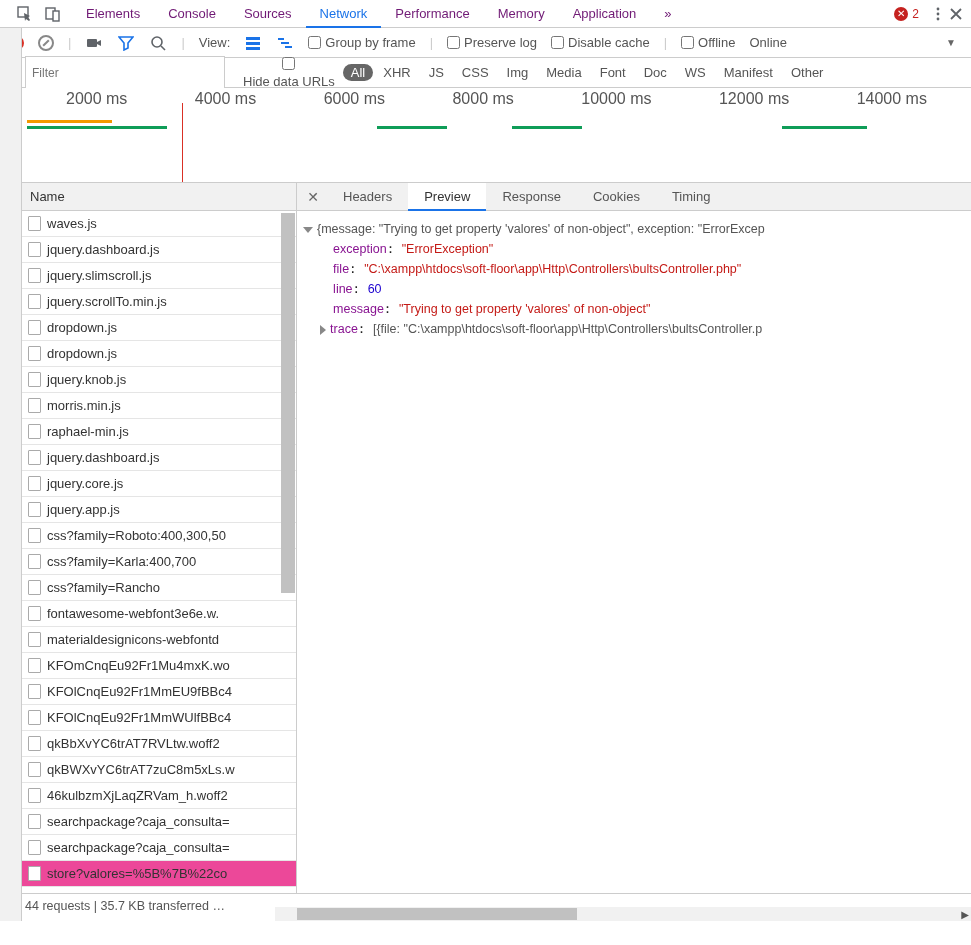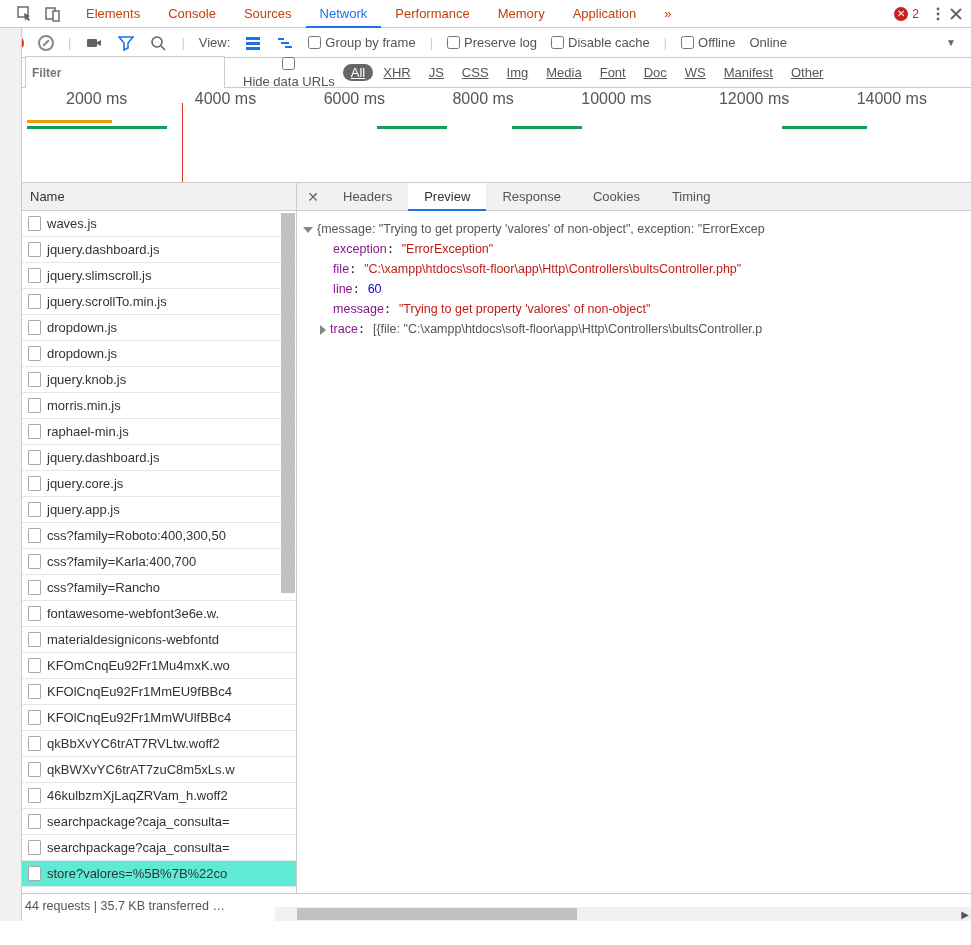--- a/index.html
+++ b/index.html
@@ -1,52 +1,52 @@
 <!DOCTYPE html>
 <html><head>
 <meta charset="utf-8">
 <style>
 * { margin:0; padding:0; box-sizing:border-box; font-family:"Segoe UI",Arial,sans-serif; }
 body { background:#fff; width:971px; height:945px; overflow:hidden; font-size:13px; color:#333; position:relative; }
 .top-tabs { display:flex; align-items:center; height:28px; border-bottom:1px solid #ccc; padding:0 6px; }
 .top-tabs .dock-icons { display:flex; gap:10px; padding:0 10px; }
-.top-tabs .tab { padding:0 14px; height:28px; line-height:28px; color:#c2410c; cursor:pointer; }
+.top-tabs .tab { padding:0 14px; height:28px; line-height:28px; color:#701a75; cursor:pointer; }
 .top-tabs .tab.active { color:#1a73e8; border-bottom:2px solid #1a73e8; }
 .top-tabs .spacer { flex:1; }
 .top-tabs .errs { display:flex; align-items:center; gap:4px; color:#c5221f; font-size:12px; padding:0 10px; }
 .top-tabs .errs .circ { width:14px; height:14px; border-radius:50%; background:#c5221f; color:#fff; display:flex; align-items:center; justify-content:center; font-size:10px; }
 .icon-btn { width:18px; height:18px; display:inline-flex; align-items:center; justify-content:center; color:#5f6368; cursor:pointer; }
 .icon-btn svg { width:16px; height:16px; }
 .toolbar { display:flex; align-items:center; height:30px; border-bottom:1px solid #ccc; padding:0 10px; gap:14px; }
 .rec { width:14px; height:14px; border-radius:50%; background:#d93025; }
 .no-entry { width:16px; height:16px; border:2px solid #888; border-radius:50%; position:relative; }
 .no-entry:after { content:""; position:absolute; left:2px; top:5px; width:8px; height:2px; background:#888; transform:rotate(-45deg); }
 .funnel { color:#1a73e8; }
 .toolbar .lbl { color:#555; }
 .chk { display:flex; align-items:center; gap:4px; color:#555; }
 .chk input { width:13px; height:13px; }
 .dropdown-arrow { color:#666; font-size:10px; margin-left:auto; padding-right:5px; }
 .filter-row { display:flex; align-items:center; height:30px; border-bottom:1px solid #ccc; padding-left:25px; gap:8px; }
-.filter-input { width:200px; height:22px; border:1px solid #ccc; padding:16px 6px; font-size:12px; background:#fff;font-weight:bold; }
+.filter-input { width:200px; height:22px; border:1px solid #ccc; padding:16px 6px; font-size:12px; background:#fff; }
 .filter-row .chk { margin-left:10px;flex-direction:column; }
-.pill { padding:1px 8px; border-radius:10px; color:#555; cursor:pointer;text-decoration:underline; }
+.pill { padding:1px 8px; border-radius:10px; color:#555; cursor:pointer; }
 .pill.active { background:#666; color:#fff; }
 .timeline { height:95px; border-bottom:1px solid #ccc; position:relative; background:#fff; margin-left:22px; }
 .timeline .ticks { display:flex; justify-content:space-between; padding:2px 44px; font-size:16px; color:#555; }
 .timeline .bars { position:absolute; top:30px; left:0; right:0; height:50px; }
 .lane { position:absolute; height:3px; }
 .lane.orange { background:#f29900; }
 .lane.green { background:#0f9d58; }
 .redline { position:absolute; top:15px; bottom:0; width:1px; background:#d93025; }
 .main { display:flex; height:710px; }
 .left { width:275px; border-right:1px solid #ccc; display:flex; flex-direction:column; position:relative; margin-left:22px; overflow:hidden; }
 .left .hdr { height:28px; line-height:28px; padding-left:8px; border-bottom:1px solid #ccc; background:#f1f1f1; color:#333; font-weight:400; }
 .rows { flex:1; overflow-y:auto; }
 .row { display:flex; align-items:center; height:26px; border-bottom:1px solid #e5e5e5; padding-left:6px; gap:6px; cursor:pointer; white-space:nowrap; overflow:hidden; }
-.row.selected { background:#5eead4; }
+.row.selected { background:#ec4899; }
 .fi { width:13px; height:15px; border:1px solid #aaa; background:#fff; border-radius:1px; flex-shrink:0; }
 .row span { color:#333; }
 .left-scroll { position:absolute; right:1px; top:30px; width:14px; height:380px; background:#c1c1c1; border-radius:0; }
 .right { flex:1; display:flex; flex-direction:column; overflow:hidden; }
 .rtabs { display:flex; align-items:center; height:28px; border-bottom:1px solid #ccc; background:#f1f1f1; padding-left:6px; gap:4px; }
 .rtabs .close { width:20px; text-align:center; color:#666; cursor:pointer; font-size:14px; }
 .rtab { padding:0 16px; height:28px; line-height:28px; color:#555; cursor:pointer; }
 .rtab.active { color:#333; border-bottom:2px solid #1a73e8; background:#fff; }
 .preview { flex:1; padding:8px 0 0 6px; font-family:Menlo,Consolas,monospace; font-size:12.5px; line-height:20px; overflow:auto; white-space:pre; color:#222; }
 .tri { display:inline-block; width:0; height:0; margin-right:4px; vertical-align:middle; }

